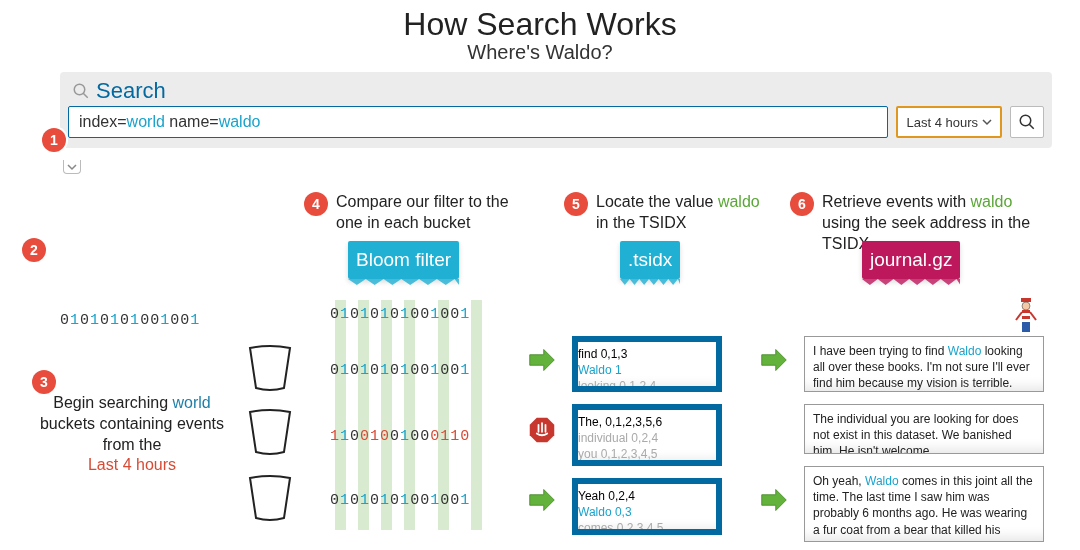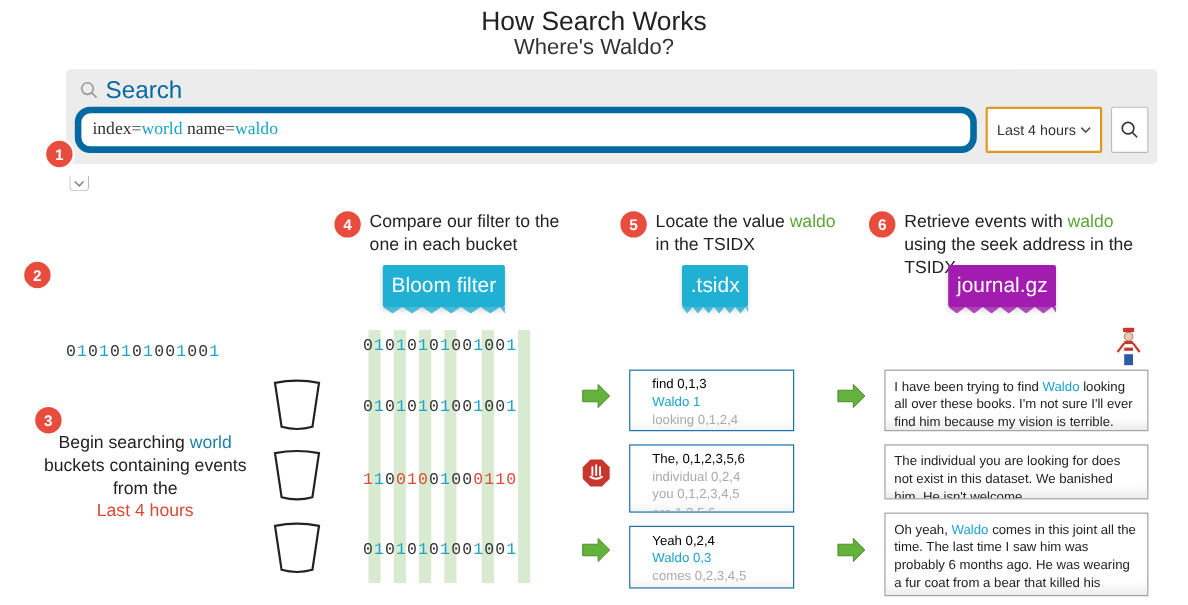--- a/index.html
+++ b/index.html
@@ -1,42 +1,42 @@
 <!DOCTYPE html>
 <html><head>
 <meta charset="utf-8">
 <style>
 * { box-sizing: border-box; margin: 0; padding: 0; }
 body { font-family: "Helvetica Neue", Arial, sans-serif; width: 1080px; height: 550px; background: #fff; position: relative; overflow: hidden; }
-.title { text-align: center; font-size: 24px; font-weight: 400; color: #222; margin-top: 6px; }
+.title { text-align: center; font-size: 32px; font-weight: 400; color: #222; margin-top: 6px; }
 .subtitle { text-align: center; font-size: 20px; color: #333; margin-top: -2px; }
 .search-wrap { margin: 8px 28px 0 60px; background: #ececec; border-radius: 4px; padding: 4px 8px 10px 8px; }
 .search-label { display: flex; align-items: center; color: #0369a1; font-size: 22px; padding: 2px 4px; }
 .search-label svg { margin-right: 6px; }
 .search-bar { display: flex; gap: 8px; align-items: stretch; }
-.search-input { flex: 1; background: #fff; border: 6px solid #0369a1; border-radius: 14px; padding: 6px 10px; font-family: Liberation Serif, serif; font-size: 16px; color: #333; }
+.search-input { flex: 1; background: #fff; border: 1px solid #0369a1; border-radius: 2px; padding: 6px 10px; font-family: Liberation Sans, sans-serif; font-size: 16px; color: #333; }
 .search-input .k { color: #1aa3cc; }
 .time-dd { background: #fff; border: 2px solid #e0971f; border-radius: 2px; padding: 5px 8px; font-size: 13px; color: #333; display: flex; align-items: center; gap: 4px; }
 .search-go { background: #fff; border: 1px solid #bbb; border-radius: 2px; width: 34px; display: flex; align-items: center; justify-content: center; }
 .numball { width: 24px; height: 24px; border-radius: 50%; background: #e84c3d; color: #fff; font-weight: bold; font-size: 14px; display: flex; align-items: center; justify-content: center; flex: none; box-shadow: 0 0 0 2px #fff; }
 .numball.abs { position: absolute; }
 .steptext { font-size: 16px; line-height: 1.3; color: #222; }
 .steptext .hl-green { color: #5aa637; }
 .steptext .hl-blue { color: #1e7fa8; }
 .steptext .hl-red { color: #d94a34; }
 .bits { font-family: "Courier New", monospace; font-size: 15px; letter-spacing: 1px; white-space: nowrap; }
 .bits span.b1 { color: #1aa3cc; }
 .bits span.r1 { color: #d94a34; }
 .bits span.b0 { color: #333; }
 .block-tag { background: #1fb0d4; color: #fff; display: inline-block; padding: 8px 8px; font-size: 19px; border-radius: 2px; position: relative; box-shadow: 0 3px 5px rgba(0,0,0,0.15); }
-.block-tag.green { background: #a21caf; }
+.block-tag.green { background: #be185d; }
 .block-tag::after { content: ""; position: absolute; left: 0; right: 0; bottom: -6px; height: 6px; background: inherit; clip-path: polygon(0 0, 8% 100%, 16% 0, 24% 100%, 32% 0, 40% 100%, 48% 0, 56% 100%, 64% 0, 72% 100%, 80% 0, 88% 100%, 96% 0, 100% 100%, 100% 0); opacity: 0.8; }
 .bucket { width: 52px; height: 48px; display: inline-block; }
 .bucket svg { width: 100%; height: 100%; }
-.tsidx-card { border: 1px solid #0369a1; background: #fff; padding: 4px 20px; font-size: 12px; line-height: 1.35; width: 150px; box-shadow: inset 0 -10px 10px -8px rgba(0,0,0,0.08); overflow: hidden; }
+.tsidx-card { border: 6px solid #0369a1; background: #fff; padding: 4px 0; font-size: 12px; line-height: 1.35; width: 150px; box-shadow: inset 0 -10px 10px -8px rgba(0,0,0,0.08); overflow: hidden; }
 .tsidx-card .fade { color: #aaa; }
 .tsidx-card .waldo { color: #1aa3cc; }
 .journal-card { border: 1px solid #999; background: #fff; padding: 6px 8px; font-size: 12px; line-height: 1.35; width: 240px; color: #666; box-shadow: inset 0 -12px 12px -8px rgba(0,0,0,0.1); overflow: hidden; }
 .journal-card .first { color: #222; }
 .journal-card .waldo-t { color: #1aa3cc; }
 .arrow-go { width: 28px; height: 28px; }
 .stop-ico { width: 28px; height: 28px; }
 .waldo-guy { position: absolute; right: 40px; top: 296px; width: 28px; height: 42px; }
 .col { position: absolute; }
 .stripe-bg { position: absolute; background: #d8ead0; }

